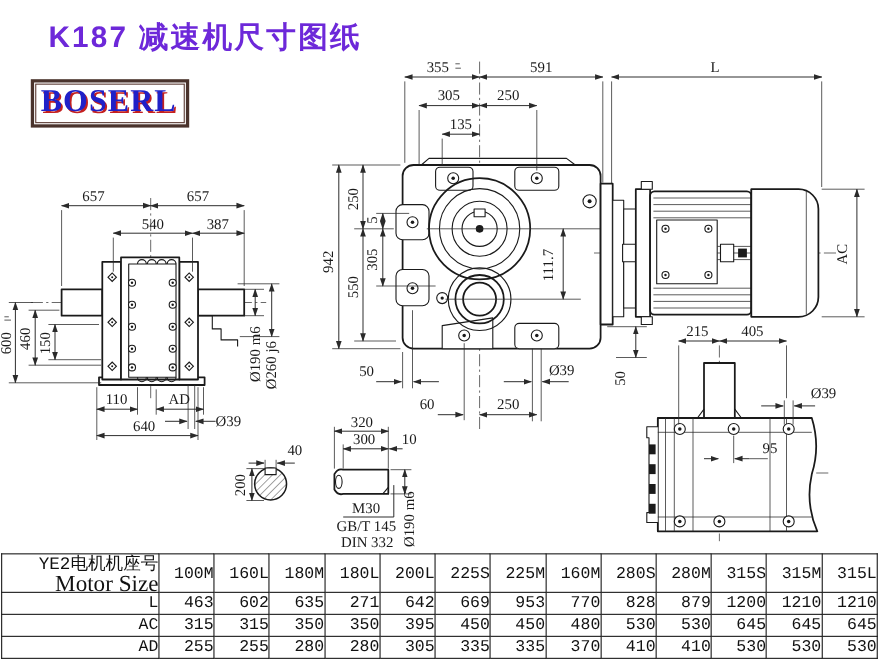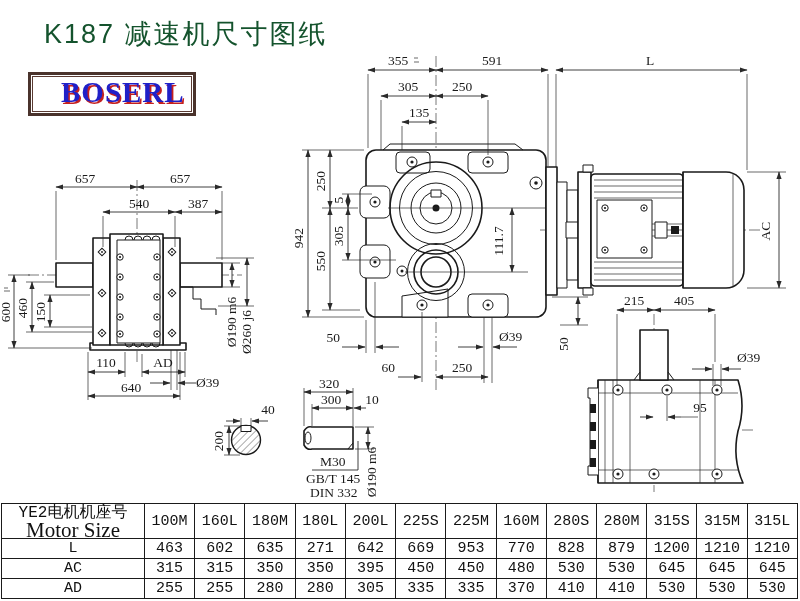--- a/index.html
+++ b/index.html
@@ -1,37 +1,37 @@
 <!DOCTYPE html>
 <html><head>
 <meta charset="utf-8">
 <style>
   html,body{margin:0;padding:0;background:#e8e8e8;}
   .stage{position:relative;width:800px;height:601px;background:#ffffff;overflow:hidden;
          font-family:"Liberation Sans",sans-serif;}
   
-  .title{position:absolute;left:44px;top:16px;font-size:27px;font-weight:normal;color:#14532d;
+  .title{position:absolute;left:44px;top:16px;font-size:27px;font-weight:bold;color:#6d28d9;
          letter-spacing:2px;white-space:nowrap;}
   .logo{position:absolute;left:28px;top:72px;border:3px solid #4a332c;background:#fff;padding:1px;}
   .logo-inner{border:1px solid #5a3a32;padding:0 6px 2px 4px;}
   .logo-text{font-family:"Liberation Serif",serif;font-size:29px;font-weight:bold;color:#2020c8;
-             text-shadow:1.6px 1.6px 0 #c42020;letter-spacing:1px;line-height:1.1;margin-left:24px;}
+             text-shadow:1.6px 1.6px 0 #c42020;letter-spacing:1px;line-height:1.1;}
   
   svg{position:absolute;left:0;top:0;}
   svg text{font-family:"Liberation Serif",serif;font-size:13.5px;fill:#1a1a1a;}
   .ol{fill:none;stroke:#1a1a1a;stroke-width:1.6;stroke-linejoin:round;}
   .ml{fill:none;stroke:#1a1a1a;stroke-width:1;stroke-linejoin:round;}
   .tl{fill:none;stroke:#2a2a2a;stroke-width:0.7;}
   .dl{fill:none;stroke:#2a2a2a;stroke-width:0.9;}
   .cl{fill:none;stroke:#555;stroke-width:0.8;stroke-dasharray:11 3 2 3;}
   .wf{fill:#fff;}
   
   table.spec{position:absolute;left:1px;top:503px;width:797px;border-collapse:collapse;
              table-layout:fixed;}
-  table.spec td{border:1.6px solid #1a1a1a;text-align:center;vertical-align:middle;
+  table.spec td{border:1.6px solid #1a1a1a;text-align:right;vertical-align:middle;
                 padding:0;color:#111;overflow:hidden;}
   td.hcell{width:142px;}
   .hcn{font-size:16px;line-height:18px;}
   .hen{font-family:Liberation Serif, serif;font-size:21px;line-height:16px;}
   tr.hdr td{height:34px;font-family:"Liberation Mono",monospace;font-size:15px;}
   tr.datarow td{height:19px;font-family:"Liberation Mono",monospace;font-size:15px;}
 </style>
 </head>
 <body>
 

